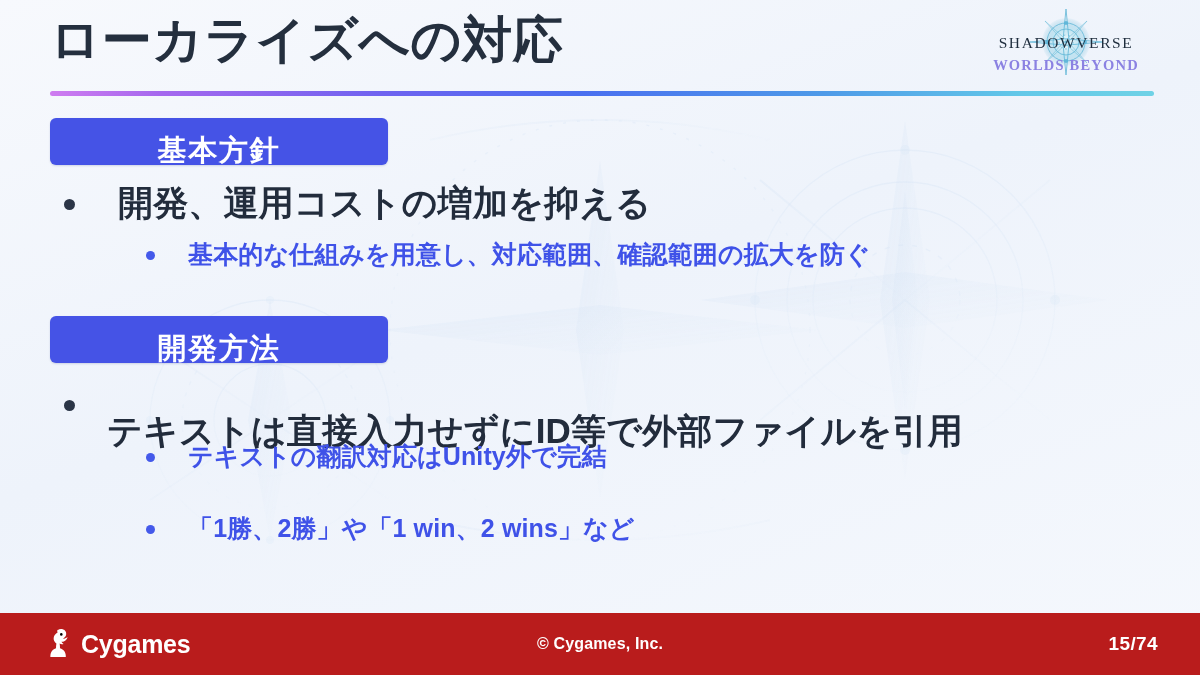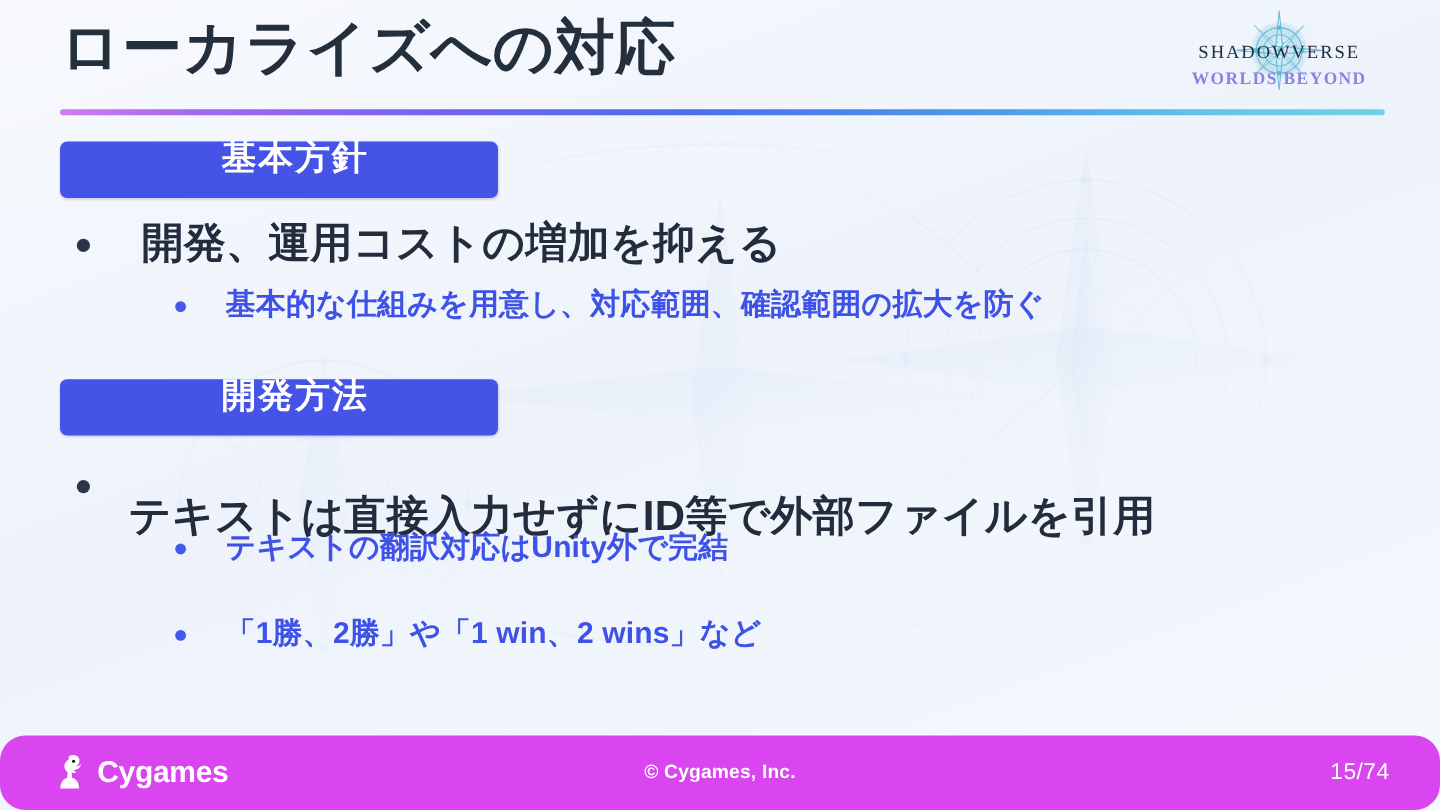--- a/index.html
+++ b/index.html
@@ -88,23 +88,22 @@
     width: 1200px;
     height: 675px;
     z-index: 4;
   }
   .section-badge {
     position: absolute;
     background: #4553e6;
     border-radius: 6px;
     box-shadow: 0 1px 2px rgba(40,55,130,0.18);
     display: flex;
-    align-items: flex-start;
+    align-items: flex-end;
     justify-content: center;
-    padding-left: 27px;
   }
   .section-badge .badge-text {
     color: #ffffff;
     font-size: 29px;
     font-weight: 700;
     letter-spacing: 0.06em;
     line-height: 1;
     white-space: nowrap;
   }
 
@@ -154,23 +153,22 @@
     letter-spacing: 0.005em;
   }
 
   
   .footer {
     position: absolute;
     left: 0;
     bottom: 0;
     width: 1200px;
     height: 62px;
-    background: #d946ef;
+    background: #b91c1c;
     z-index: 10;
-    border-radius: 21px;
   }
   .footer-logo {
     position: absolute;
     left: 48px;
     top: 50%;
     transform: translateY(-50%);
     display: flex;
     align-items: center;
     gap: 7px;
   }
@@ -194,21 +192,21 @@
     font-weight: 600;
     letter-spacing: 0.01em;
   }
   .footer-page {
     position: absolute;
     right: 42px;
     top: 50%;
     transform: translateY(-50%);
     color: #ffffff;
     font-size: 19px;
-    font-weight: 400;
+    font-weight: 700;
     letter-spacing: 0.02em;
   }
 </style>
 </head>
 <body>
 
 <div id="slide">
 
   <div class="bg-wash"></div>
 

